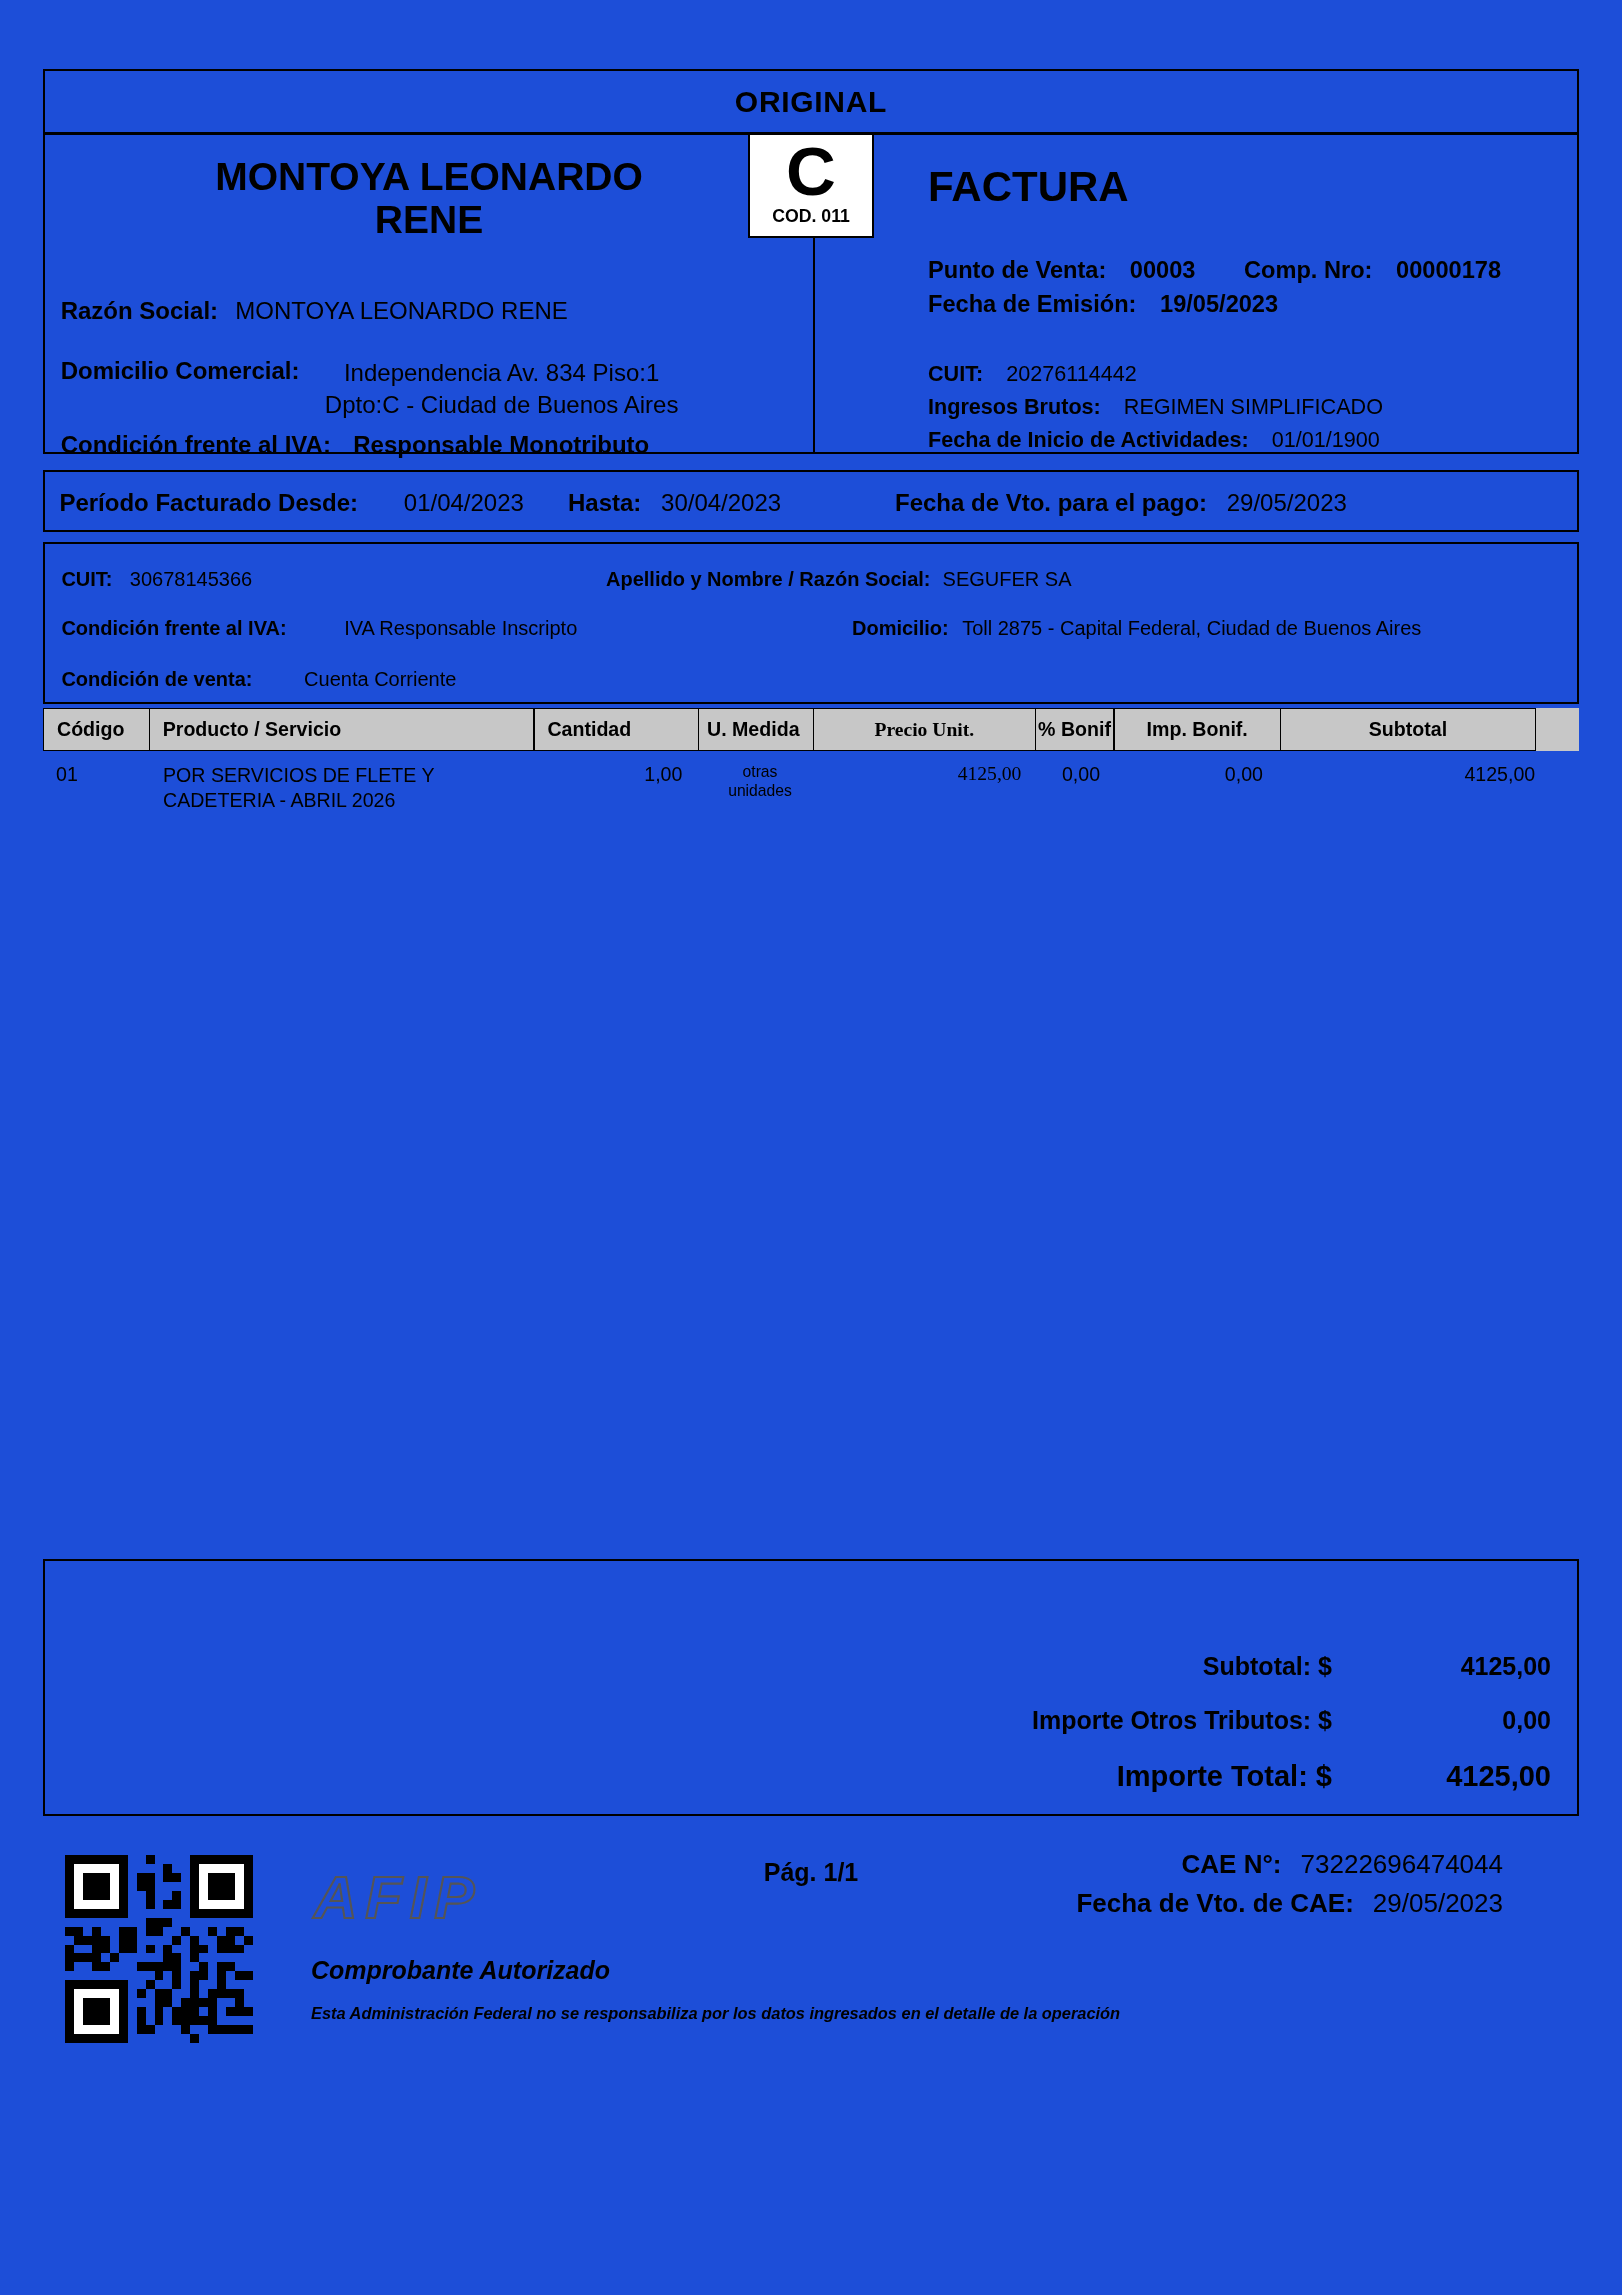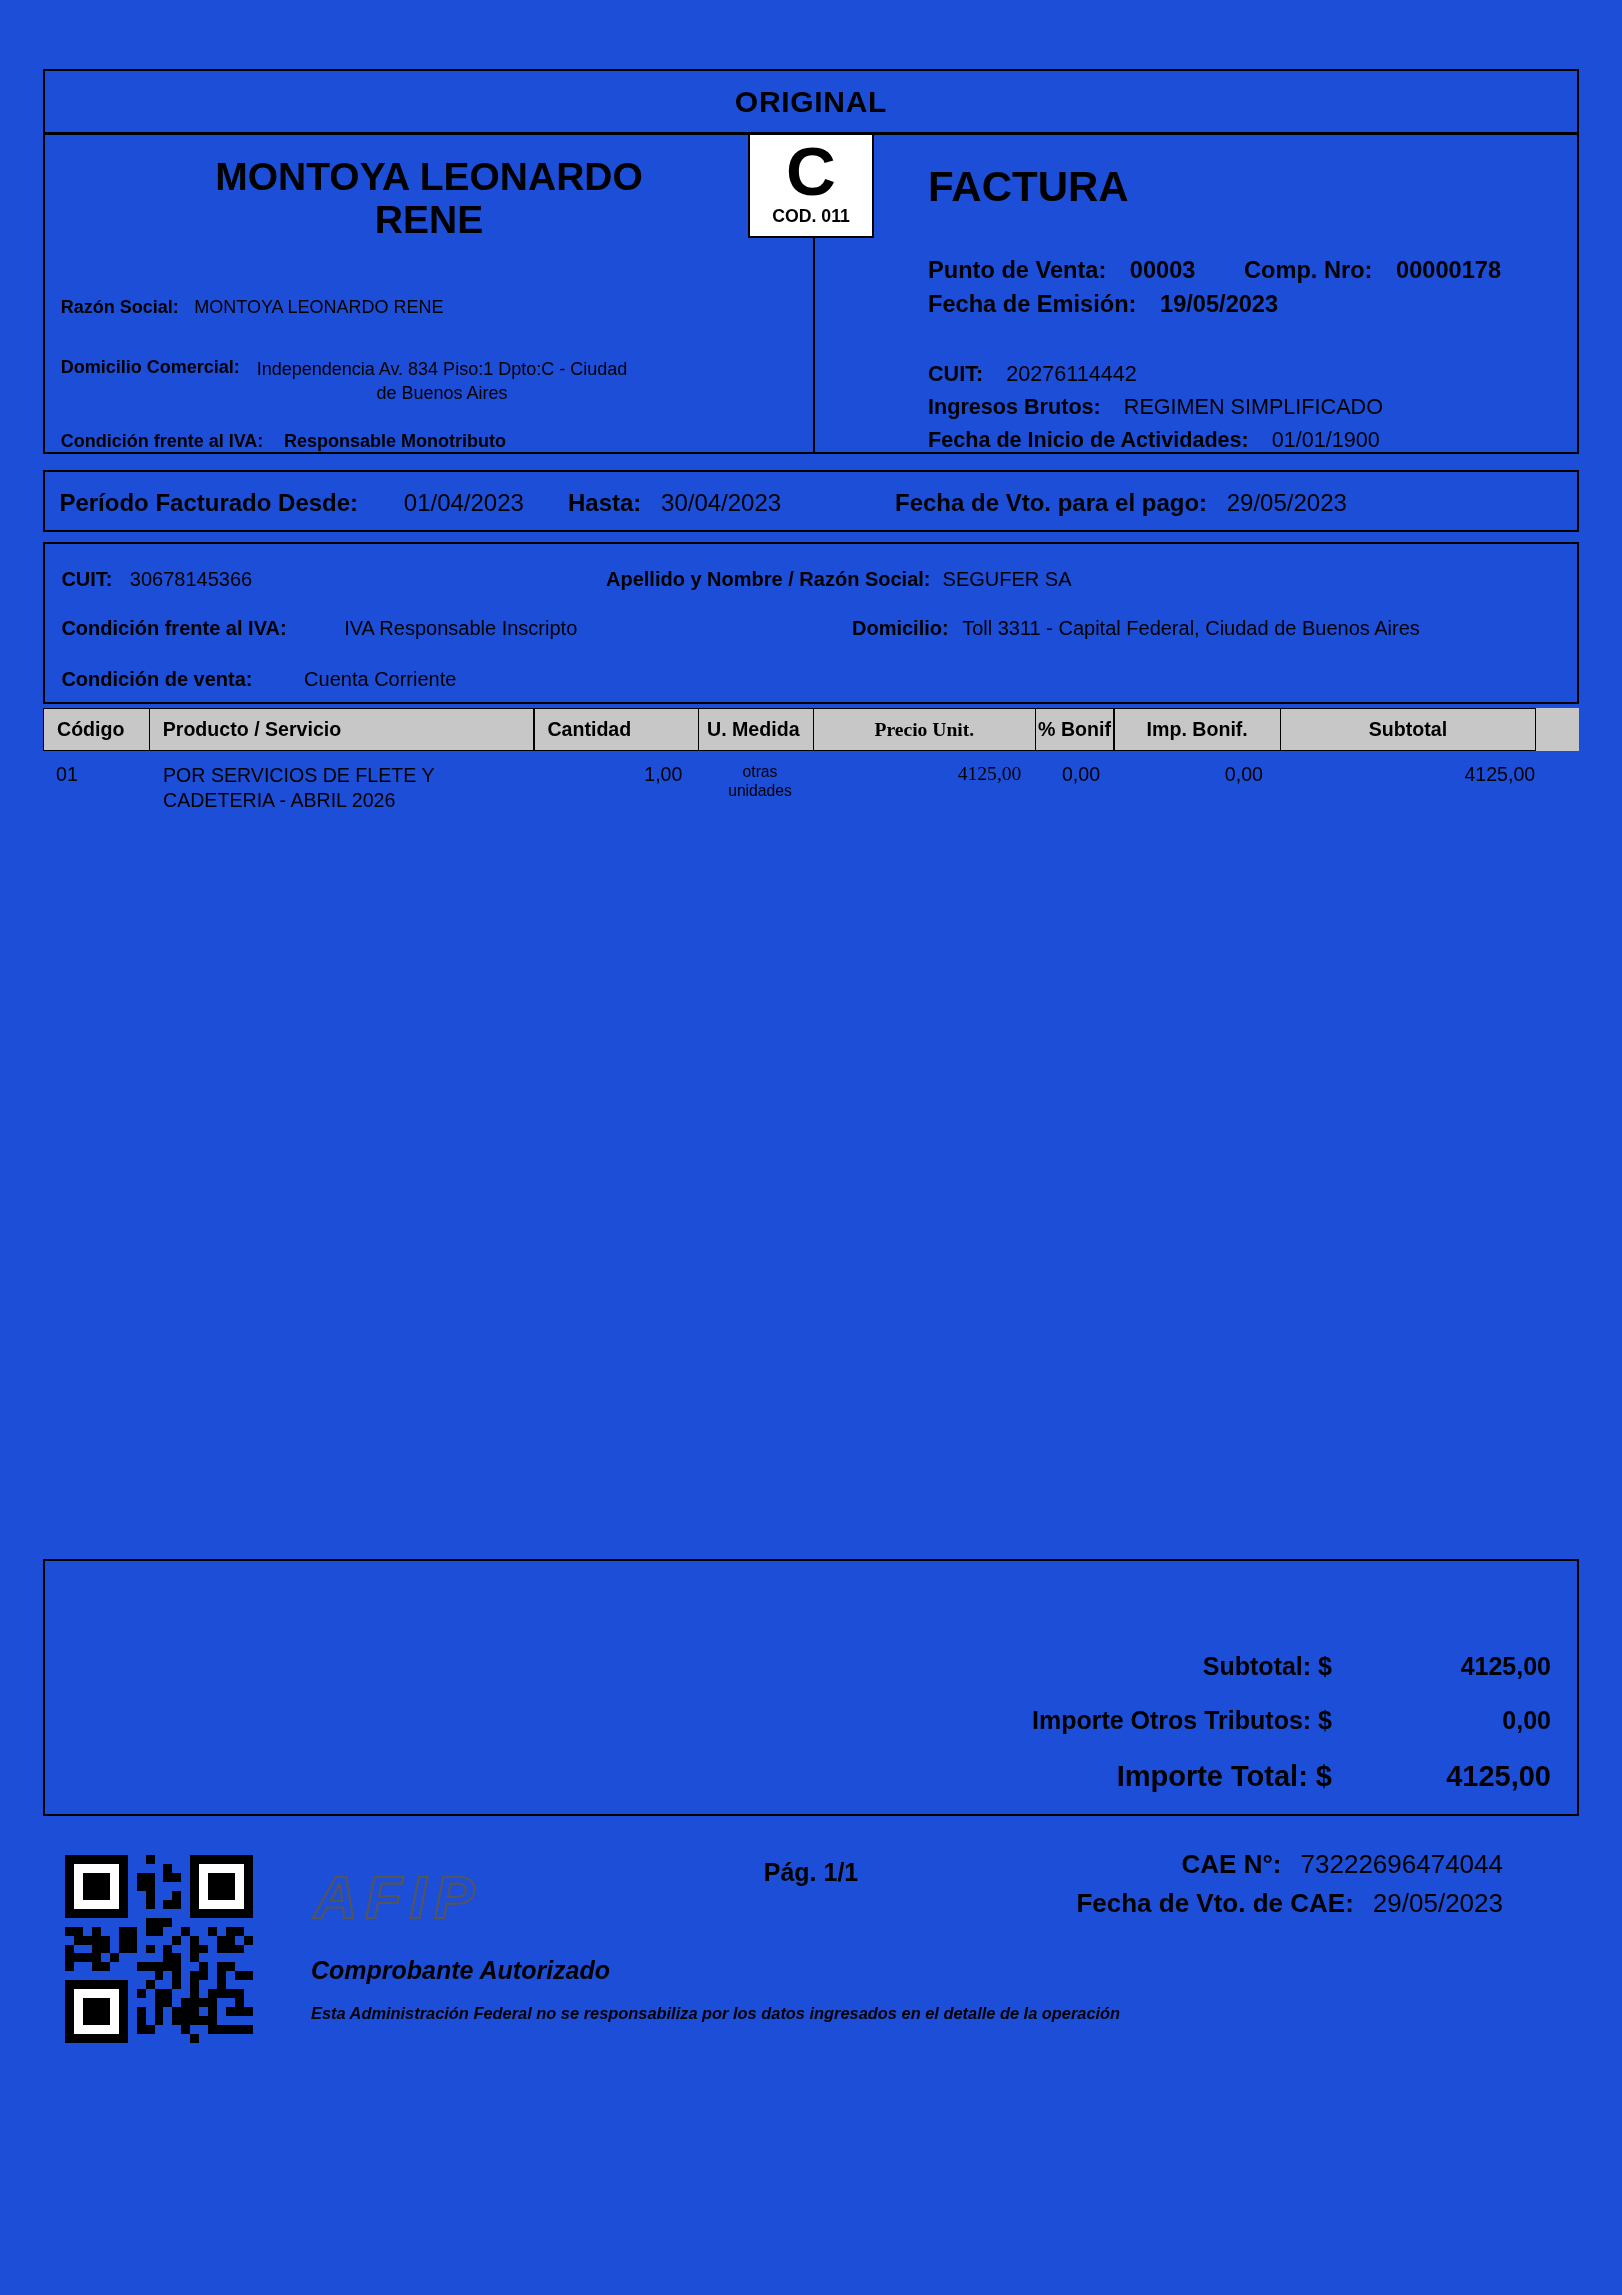--- a/index.html
+++ b/index.html
@@ -28,21 +28,21 @@
     position: absolute; left: 43px; top: 133px; width: 1536px; height: 321px;
     border: 2px solid #000;
   }
   .h-left  { position: absolute; left: 0; top: 0; bottom: 0; width: 768px; }
   .h-right { position: absolute; left: 768px; right: 0; top: 0; bottom: 0; border-left: 2px solid #000; }
 
   .issuer-name {
     margin: 19.6px auto 0 auto; width: 471px; text-align: center;
     font-size: 39px; font-weight: bold; line-height: 1.12;
   }
-  .h-line { position: absolute; font-size: 18px; white-space: nowrap; }
+  .h-line { position: absolute; font-size: 24px; white-space: nowrap; }
   .h-line .lbl { font-weight: bold; }
   .dom-line { display: flex; white-space: normal; }
   .dom-value { width: 386px; text-align: center; margin-left: 9.2px; line-height: 1.35; }
 
   .c-box {
     position: absolute; left: 50%; top: -2px; transform: translateX(-50%);
     width: 126px; height: 105px; background: #fff; border: 2px solid #000;
     text-align: center; z-index: 3;
   }
   .c-letter { font-size: 69px; font-weight: bold; line-height: 68px; margin-top: 2.6px; }
@@ -214,21 +214,21 @@
     <div class="cust-group" style="left:561px; top:23.6px;">
       <span class="lbl">Apellido y Nombre / Razón Social:</span>
       <span style="margin-left:6.5px;">SEGUFER SA</span>
     </div>
     <div class="cust-group" style="left:16.4px; top:73px;">
       <span class="lbl">Condición frente al IVA:</span>
       <span style="margin-left:52px;">IVA Responsable Inscripto</span>
     </div>
     <div class="cust-group" style="left:807px; top:73px;">
       <span class="lbl">Domicilio:</span>
-      <span style="margin-left:7.9px;">Toll 3311 - Capital Federal, Ciudad de Buenos Aires</span>
+      <span style="margin-left:7.9px;">Toll 2875 - Capital Federal, Ciudad de Buenos Aires</span>
     </div>
     <div class="cust-group" style="left:16.4px; top:124px;">
       <span class="lbl">Condición de venta:</span>
       <span style="margin-left:46px;">Cuenta Corriente</span>
     </div>
   </div>
 
   <div class="items">
     <div class="tbl-header">
       <div class="cell c1 al">Código</div>

